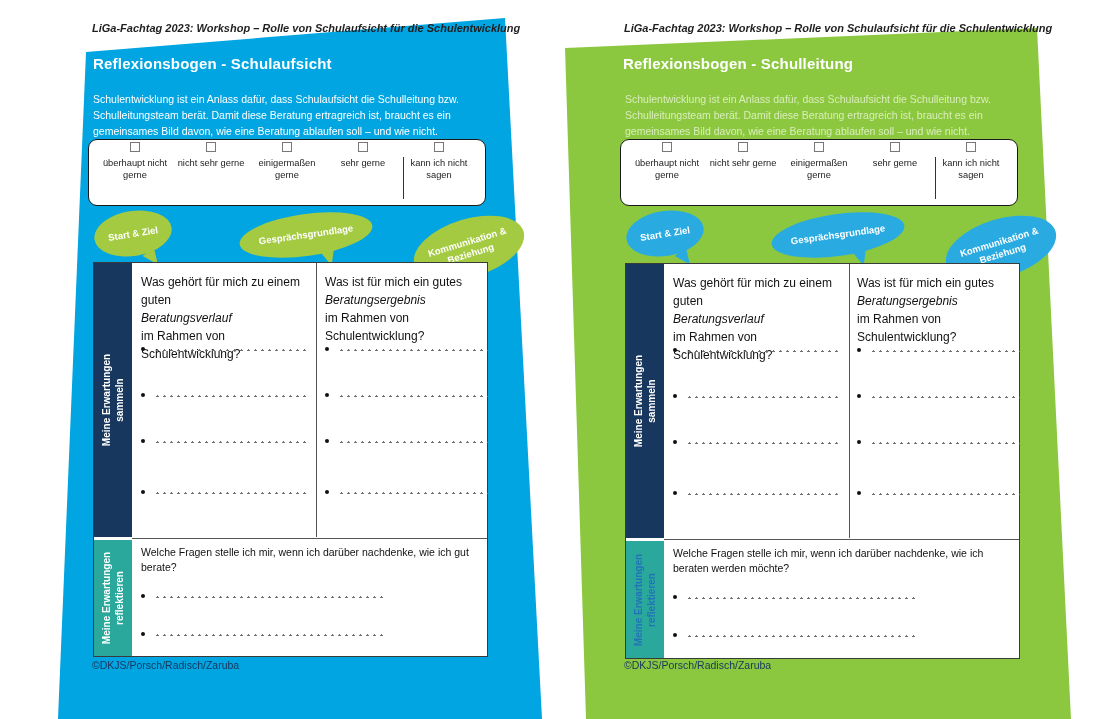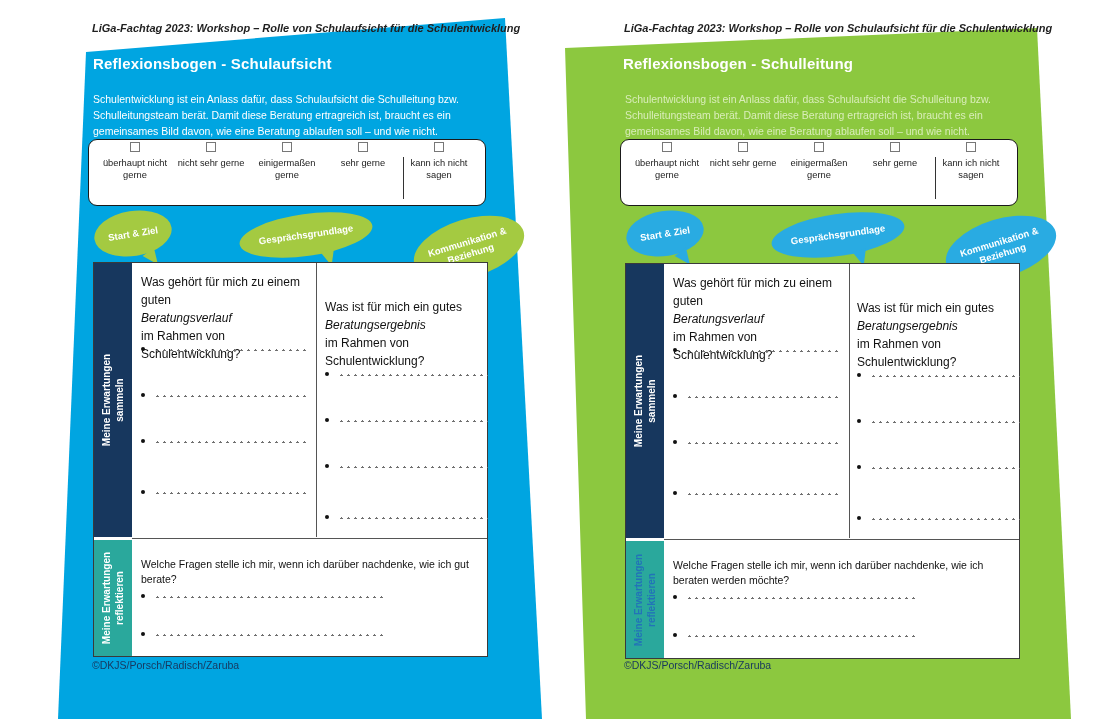--- a/index.html
+++ b/index.html
@@ -76,39 +76,39 @@
   .colhead{position:absolute; top:10px; font-size:12px; color:#111; line-height:1.5;}
   .colhead .it{font-style:italic;}
   .bullet-row{position:absolute; display:flex; align-items:center; gap:9px; height:6px;}
   .dot{width:4px; height:4px; border-radius:50%; background:#111; flex:0 0 auto;}
   .dotline{
     display:inline-block; height:3px;
     background-image:radial-gradient(circle, #707070 1px, transparent 1.3px);
     background-size:7px 3px; background-repeat:repeat-x; background-position:0 1px;
   }
   .w155{width:155px;} .w150{width:150px;} .w232{width:232px;}
-  .reflect-q{position:absolute; top:282px; font-size:10.5px; color:#111; line-height:1.45; width:345px;margin-top:12px;}
+  .reflect-q{position:absolute; top:282px; font-size:10.5px; color:#111; line-height:1.45; width:345px;}
 
   .footer{
     position:absolute; top:659px; font-size:10.5px; font-weight:normal; color:var(--navy); white-space:nowrap;
   }
 
   
   .sheet-left  .pg-header{left:92px;}  .sheet-right .pg-header{left:624px;}
   .sheet-left  .pg-title{left:93px;}   .sheet-right .pg-title{left:599px;margin-left:24px;}
   .sheet-left  .intro{left:93px;}      .sheet-right .intro{left:625px;}
   .sheet-left  .qbox{left:88px;}       .sheet-right .qbox{left:620px;}
   .sheet-left  .b1{left:94px;}         .sheet-right .b1{left:626px;}
   .sheet-left  .b2{left:239px;}        .sheet-right .b2{left:771px;}
   .sheet-left  .b3{left:412px;}        .sheet-right .b3{left:944px;}
   .sheet-left  .tbl{left:93px;  top:262px; height:393px;}
   .sheet-right .tbl{left:625px; top:263px; height:394px;}
   .sheet-left  .col-line{left:222px;}  .sheet-right .col-line{left:223px;}
   .sheet-left  .footer{left:92px;}     .sheet-right .footer{left:624px;}
-  .c1{left:47px;}  .c2{left:231px;margin-top:25px;}
+  .c1{left:47px;}  .c2{left:231px;}
   .colhead.c1{width:168px;} .colhead.c2{width:158px;}
   .reflect-q{left:47px;}
   .by1{top:83px;} .by2{top:129px;} .by3{top:175px;} .by4{top:226px;}
   .ry1{top:330px;} .ry2{top:368px;}
 </style>
 </head>
 <body>
 
 <div id="canvas">
 

